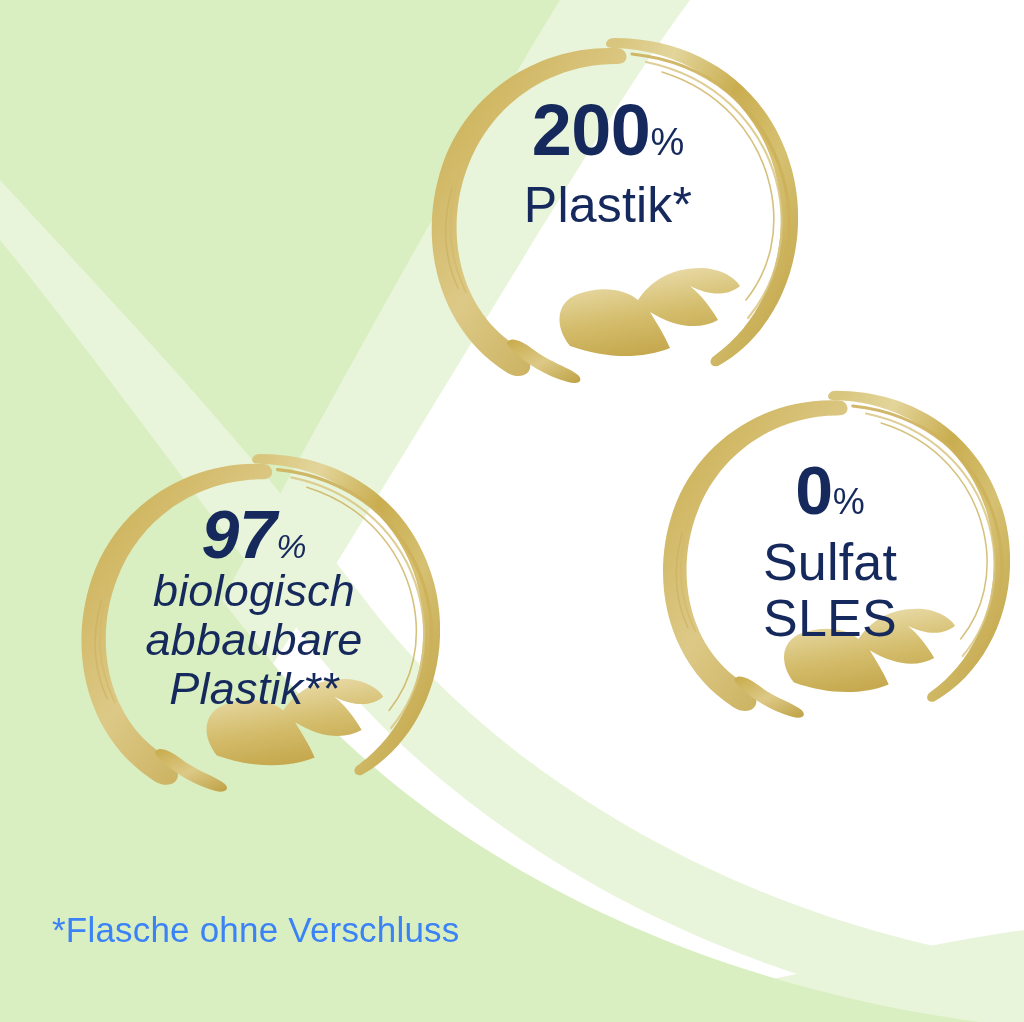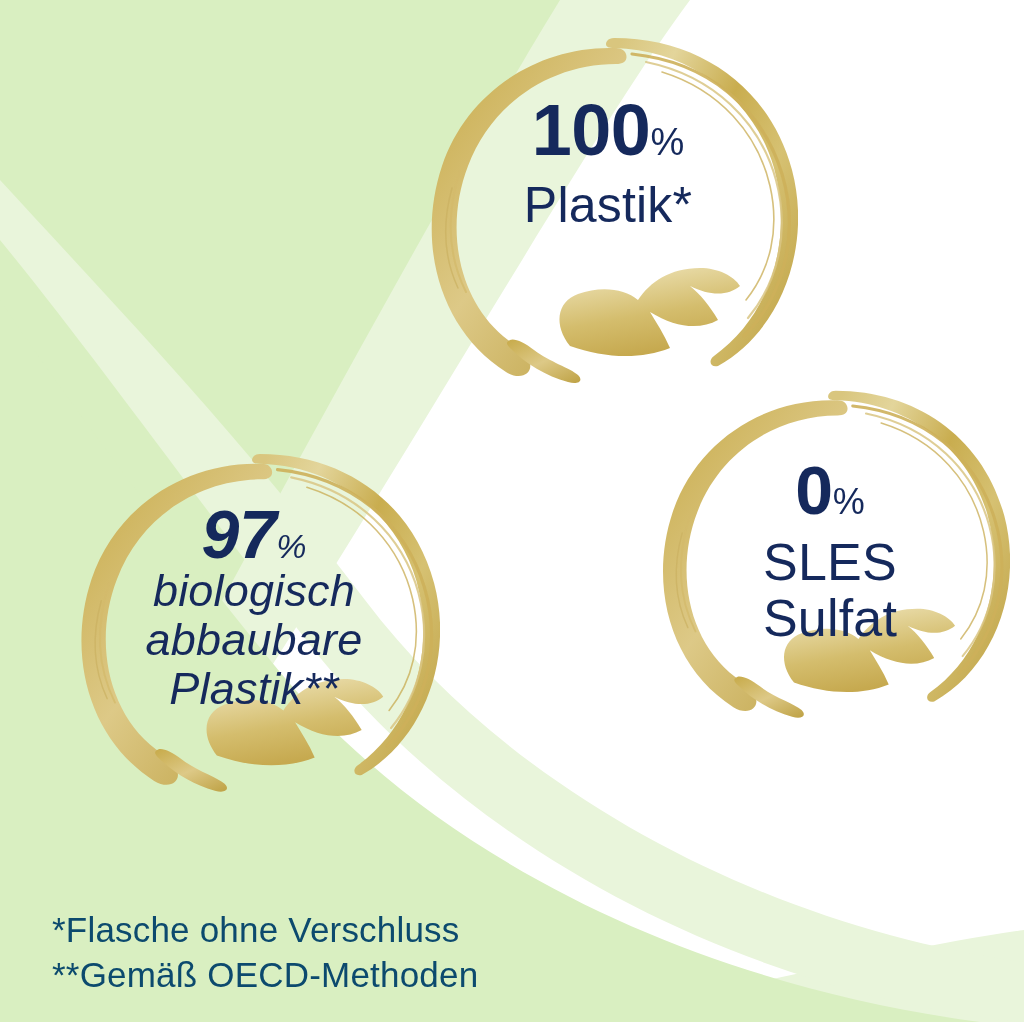--- a/index.html
+++ b/index.html
@@ -101,21 +101,21 @@
   #badge-biodegradable .stat-line { font-size: 68px; }
   #badge-biodegradable .stat-pct  { font-size: 34px; }
   #badge-biodegradable .label-line { font-size: 45px; margin-top: 0; }
   #badge-biodegradable .label-line + .label-line { margin-top: 4px; }
 
   
   #footnotes {
     position: absolute;
     left: 52px;
     top: 908px;
-    color: #0c4a6e;
+    color: #3b82f6;
     font-size: 35px;
     line-height: 1.28;
     letter-spacing: 0.2px;
     user-select: none;
   }
   #footnotes span { display: block; white-space: nowrap; }
 </style>
 </head>
 <body>
 
@@ -181,21 +181,21 @@
                C88,304 88,306 92,310 Z"></path>
 
       <path fill="url(#doveGrad1)" d="M152,308 C186,320 222,322 252,310 C246,296 238,284 232,274
                C258,290 282,292 300,282 C292,268 282,256 272,248
                C292,258 310,258 322,248 C316,238 300,230 282,230
                C252,230 232,244 220,262 C206,250 182,248 160,256
                C138,264 136,288 152,308 Z"></path>
     </svg>
 
     <div class="badge-text">
-      <span class="stat-line"><span>100</span><span class="stat-pct">%</span></span>
+      <span class="stat-line"><span>200</span><span class="stat-pct">%</span></span>
       <span class="label-line">Plastik*</span>
     </div>
   </div>
 
   <div class="badge" id="badge-sulfate">
 
     <svg class="badge-ring" viewBox="0 0 380 372">
       <defs>
         <linearGradient id="ringGrad2" x1="0" y1="0.1" x2="1" y2="0.95">
           <stop offset="0%" stop-color="#d9c67e"></stop>
@@ -234,22 +234,22 @@
                C88,304 88,306 92,310 Z"></path>
       <path fill="url(#doveGrad2)" d="M152,308 C186,320 222,322 252,310 C246,296 238,284 232,274
                C258,290 282,292 300,282 C292,268 282,256 272,248
                C292,258 310,258 322,248 C316,238 300,230 282,230
                C252,230 232,244 220,262 C206,250 182,248 160,256
                C138,264 136,288 152,308 Z"></path>
     </svg>
 
     <div class="badge-text">
       <span class="stat-line"><span>0</span><span class="stat-pct">%</span></span>
+      <span class="label-line">Sulfat</span>
       <span class="label-line">SLES</span>
-      <span class="label-line">Sulfat</span>
     </div>
   </div>
 
   <div class="badge" id="badge-biodegradable">
 
     <svg class="badge-ring" viewBox="0 0 380 372">
       <defs>
         <linearGradient id="ringGrad3" x1="0" y1="0.1" x2="1" y2="0.95">
           <stop offset="0%" stop-color="#d9c67e"></stop>
           <stop offset="18%" stop-color="#e3d59b"></stop>
@@ -295,16 +295,15 @@
     <div class="badge-text">
       <span class="stat-line"><span>97</span><span class="stat-pct">%</span></span>
       <span class="label-line">biologisch</span>
       <span class="label-line">abbaubare</span>
       <span class="label-line">Plastik**</span>
     </div>
   </div>
 
   <div id="footnotes">
     <span>*Flasche ohne Verschluss</span>
-    <span>**Gemäß OECD-Methoden</span>
   </div>
 
 </div>
 
 </body></html>

